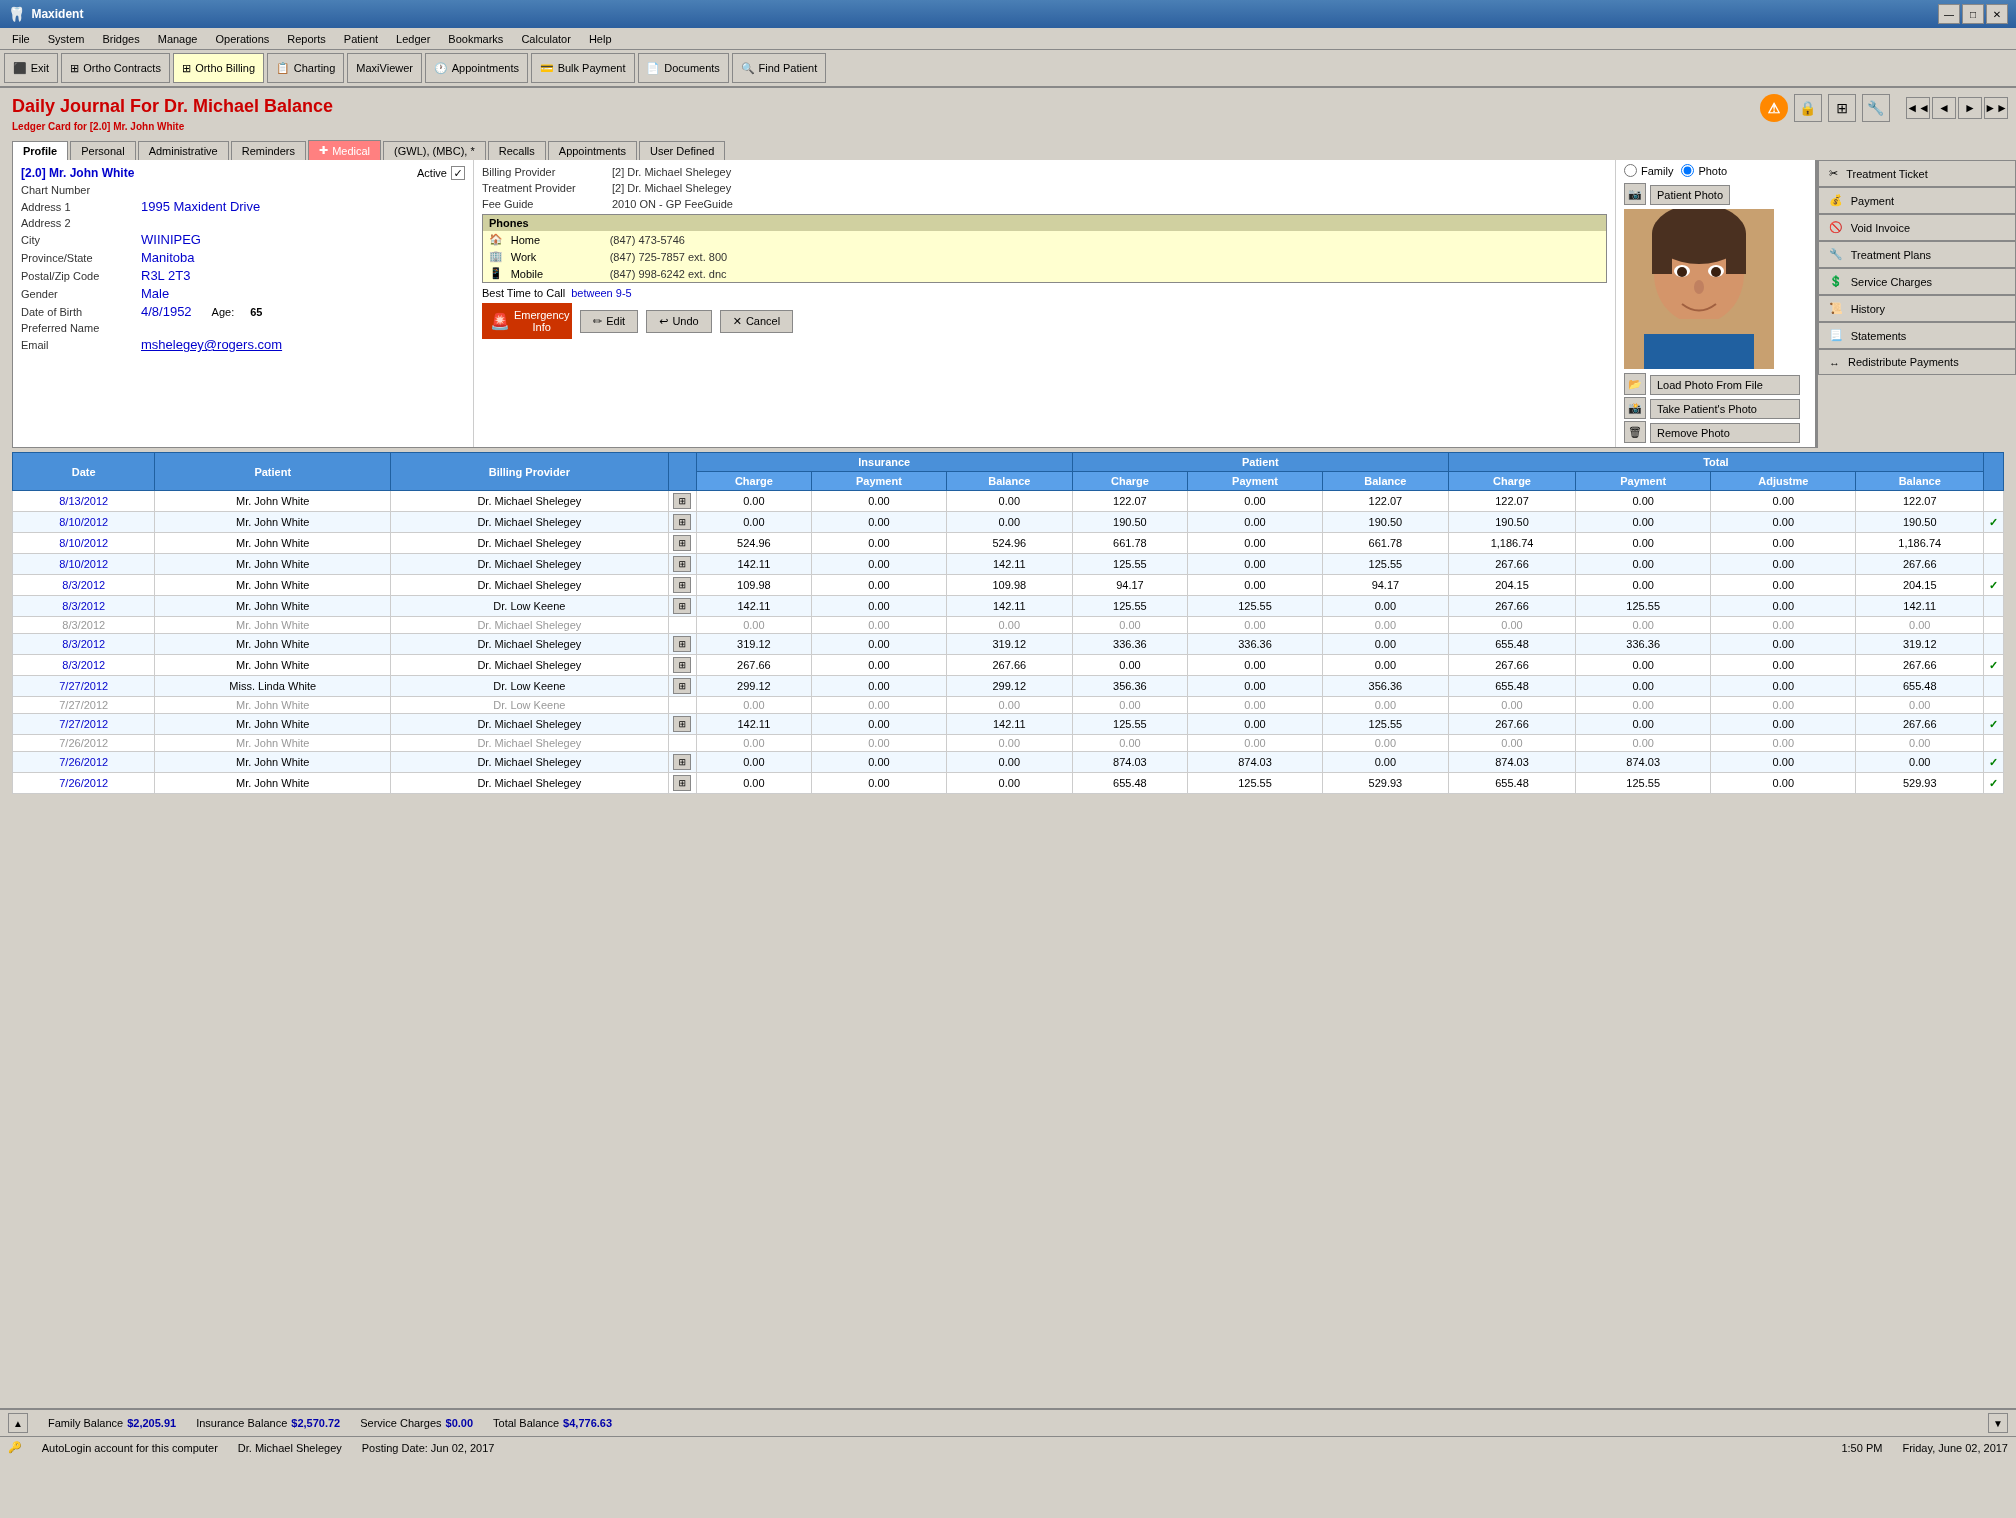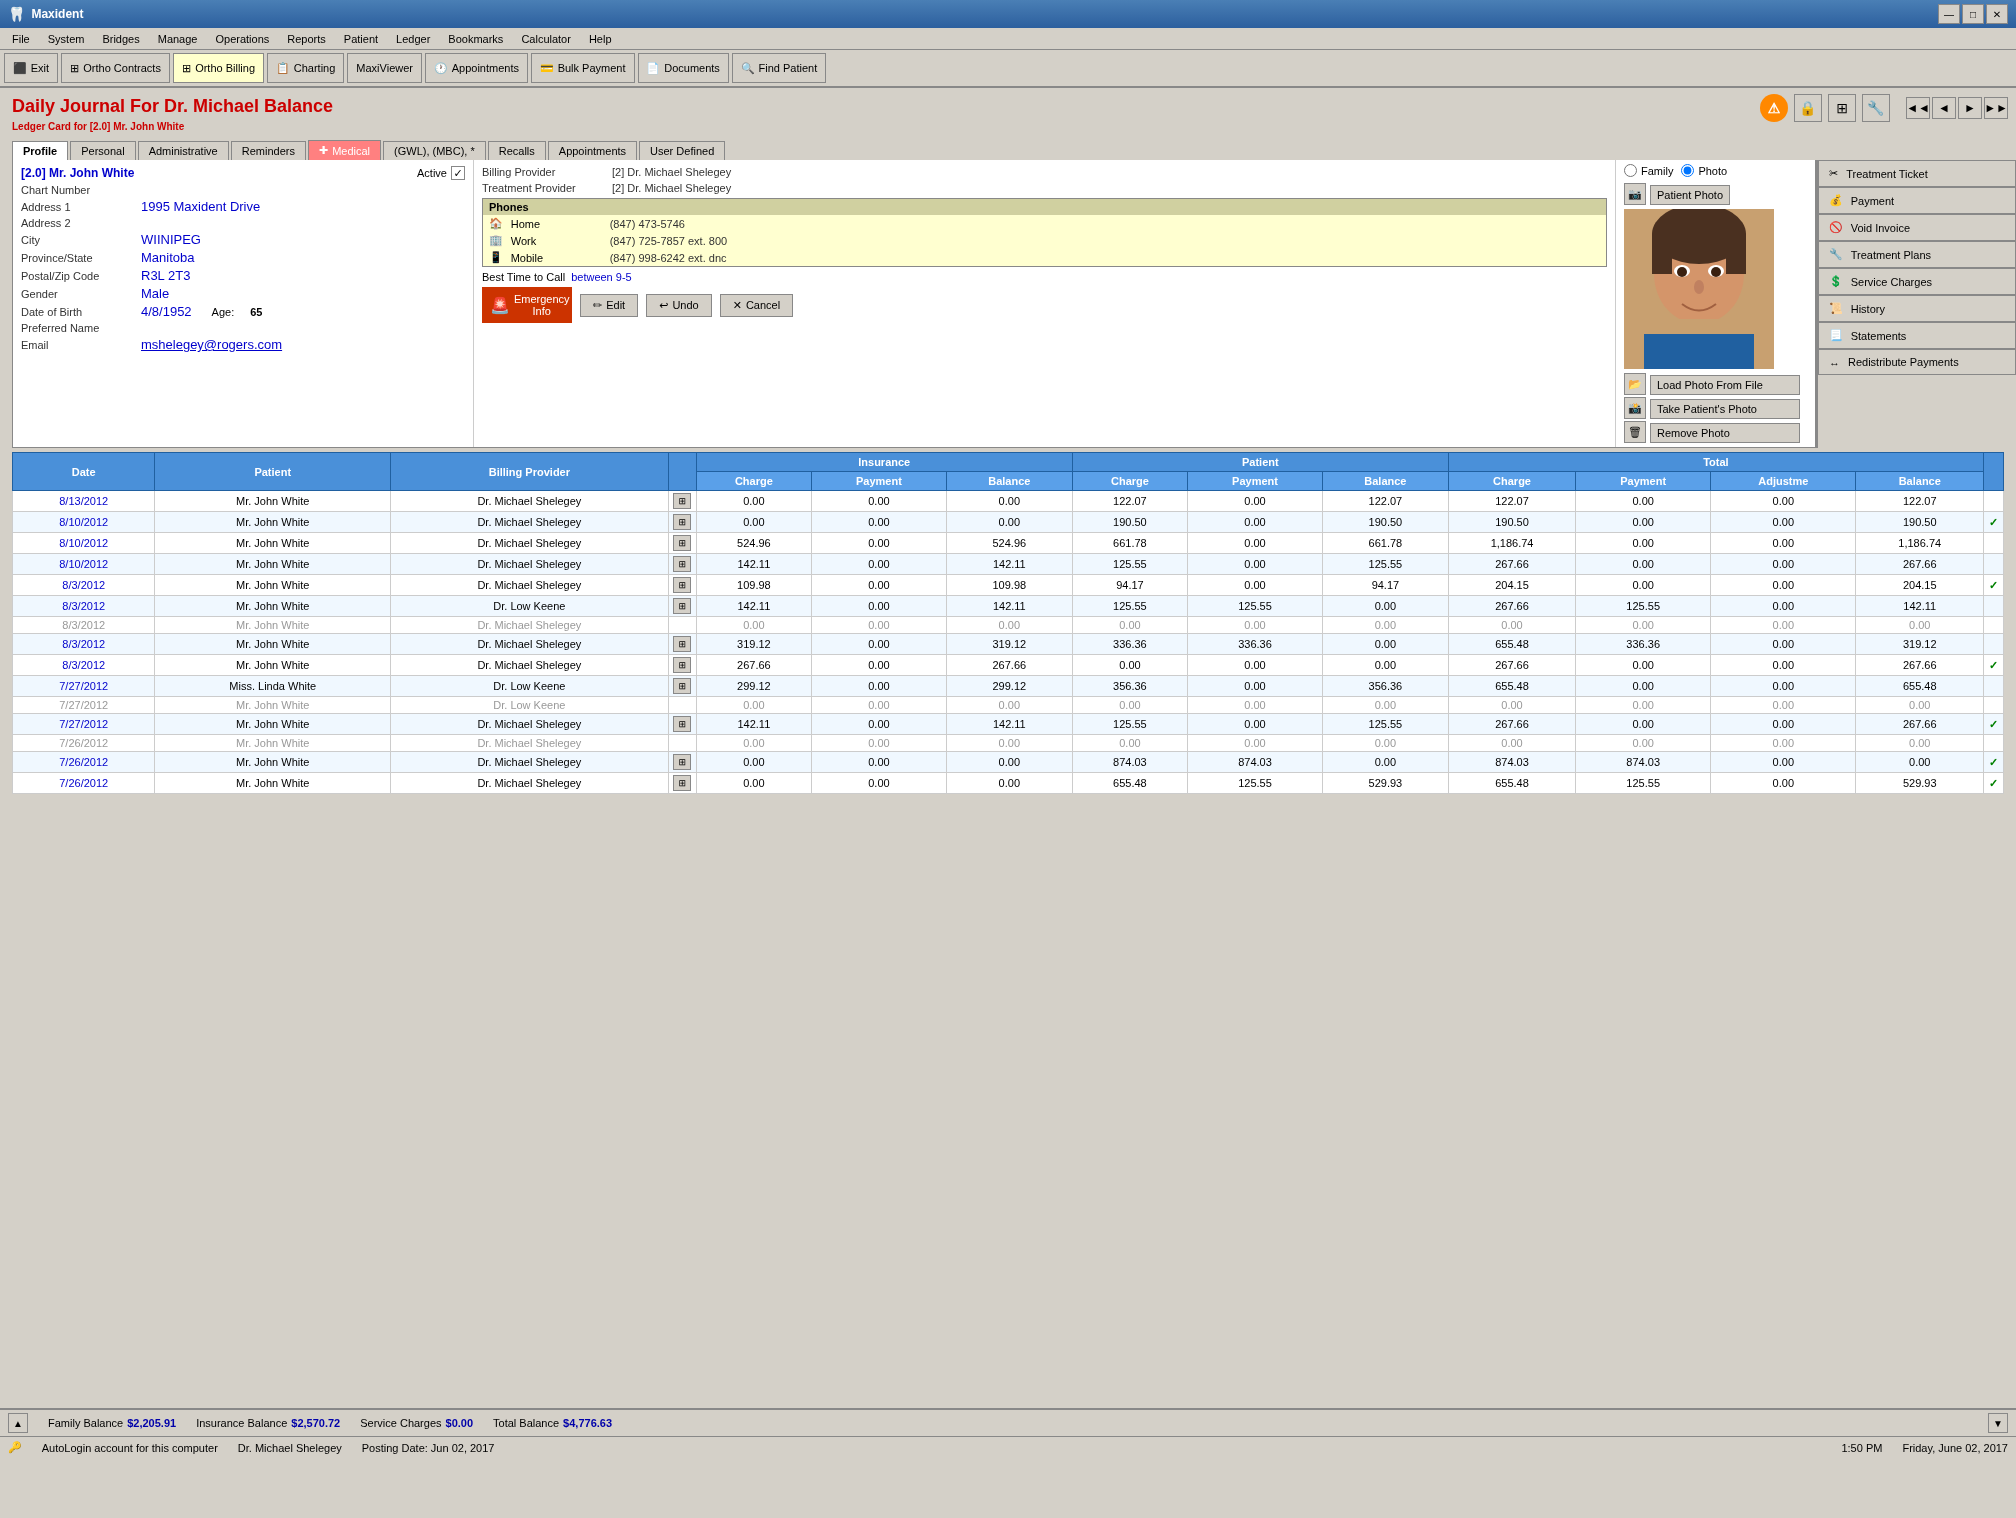--- a/index.html
+++ b/index.html
@@ -263,20 +263,24 @@
           </div>
 
           <div style="flex:1;padding:6px 8px;border-left:1px solid #ccc;">
             <div class="provider-row">
               <span class="provider-label">Billing Provider</span>
               <span class="provider-value">[2] Dr. Michael Shelegey</span>
             </div>
             <div class="provider-row">
               <span class="provider-label">Treatment Provider</span>
               <span class="provider-value">[2] Dr. Michael Shelegey</span>
+            </div>
+            <div class="provider-row">
+              <span class="provider-label">Fee Guide</span>
+              <span class="provider-value">2010 ON - GP FeeGuide</span>
             </div>
 
             <div class="phones-box">
               <div class="phones-header">Phones</div>
               <div class="phone-row">
                 <span>🏠</span>
                 <span class="phone-type">Home</span>
                 <span class="phone-num">(847) 473-5746</span>
               </div>
               <div class="phone-row">

